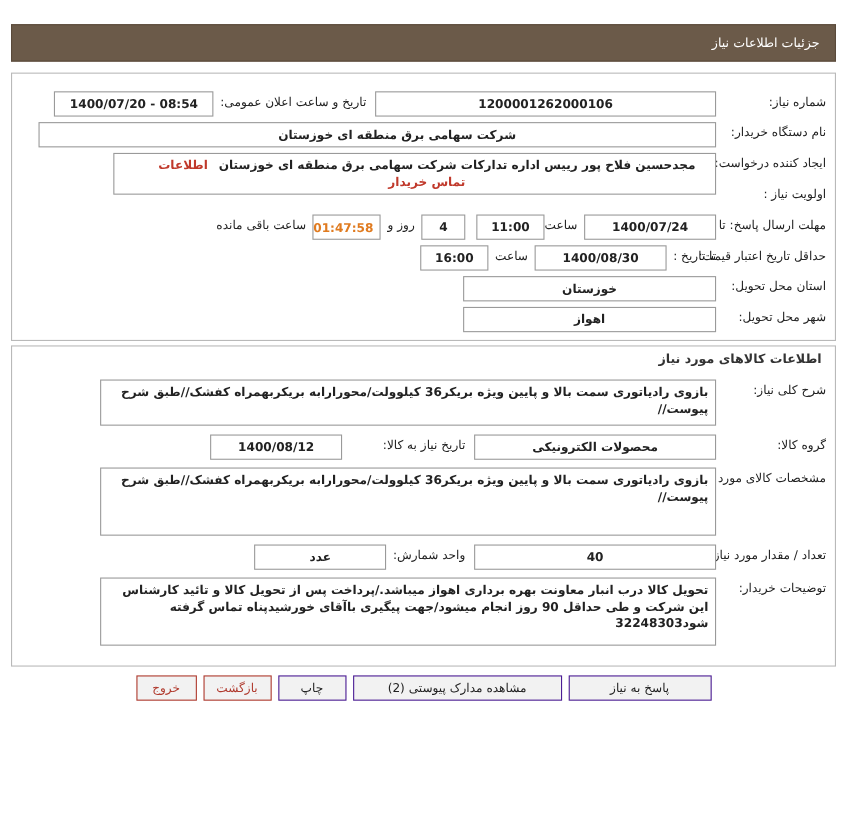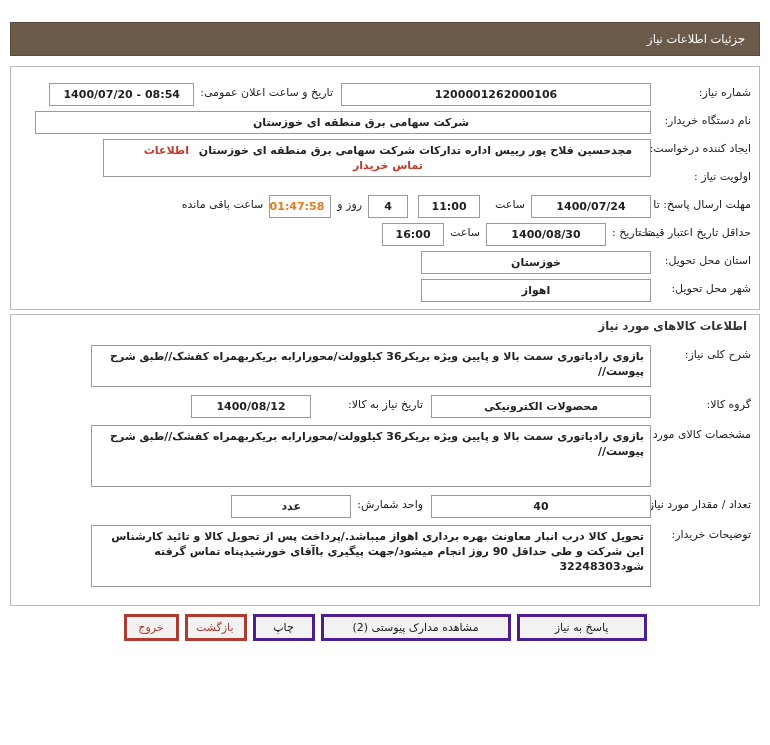--- a/index.html
+++ b/index.html
@@ -93,21 +93,21 @@
     text-align: center;
   }
   .link {
     color: #c0392b;
   }
   .highlight {
     color: #e07b20;
     font-weight: bold;
   }
   .btn {
-    border: 3px solid #4c1d95;
+    border: 1px solid #4c1d95;
     background: #f2f2f2;
     font-size: 11px;
     color: #222;
     padding: 4px 10px;
     text-align: center;
     box-sizing: border-box;
     cursor: pointer;
   }
   .btn.exit { border-color: #b03a2e; color: #b03a2e; }
   .btn.back { border-color: #b03a2e; color: #b03a2e; }
@@ -170,21 +170,21 @@
     </div>
 
     <div class="row" style="top:100px; right:8px;">
       <div class="lbl" style="width:96px;">اولویت نیاز :</div>
     </div>
 
     <div class="row" style="top:128px; right:8px;">
       <div class="lbl" style="width:96px;">مهلت ارسال پاسخ:  تا تاریخ :</div>
       <div class="fld" style="width:120px; margin-right:4px;">1400/07/24</div>
       <div class="mini-lbl" style="margin-right:6px;">ساعت</div>
-      <div class="fld" style="width:62px; margin-right:15px;">11:00</div>
+      <div class="fld" style="width:62px; margin-right:0;">11:00</div>
       <div class="fld" style="width:40px; margin-right:10px;">4</div>
       <div class="mini-lbl" style="margin-right:6px;">روز و</div>
       <div class="fld highlight" style="width:62px; margin-right:6px;">01:47:58</div>
       <div class="mini-lbl" style="margin-right:6px;">ساعت باقی مانده</div>
     </div>
 
     <div class="row" style="top:156px; right:8px;">
       <div class="lbl" style="width:96px; line-height:13px;">حداقل تاریخ اعتبار قیمت:</div>
       <div class="mini-lbl" style="margin-right:4px;">تا  تاریخ :</div>
       <div class="fld" style="width:120px; margin-right:6px;">1400/08/30</div>

